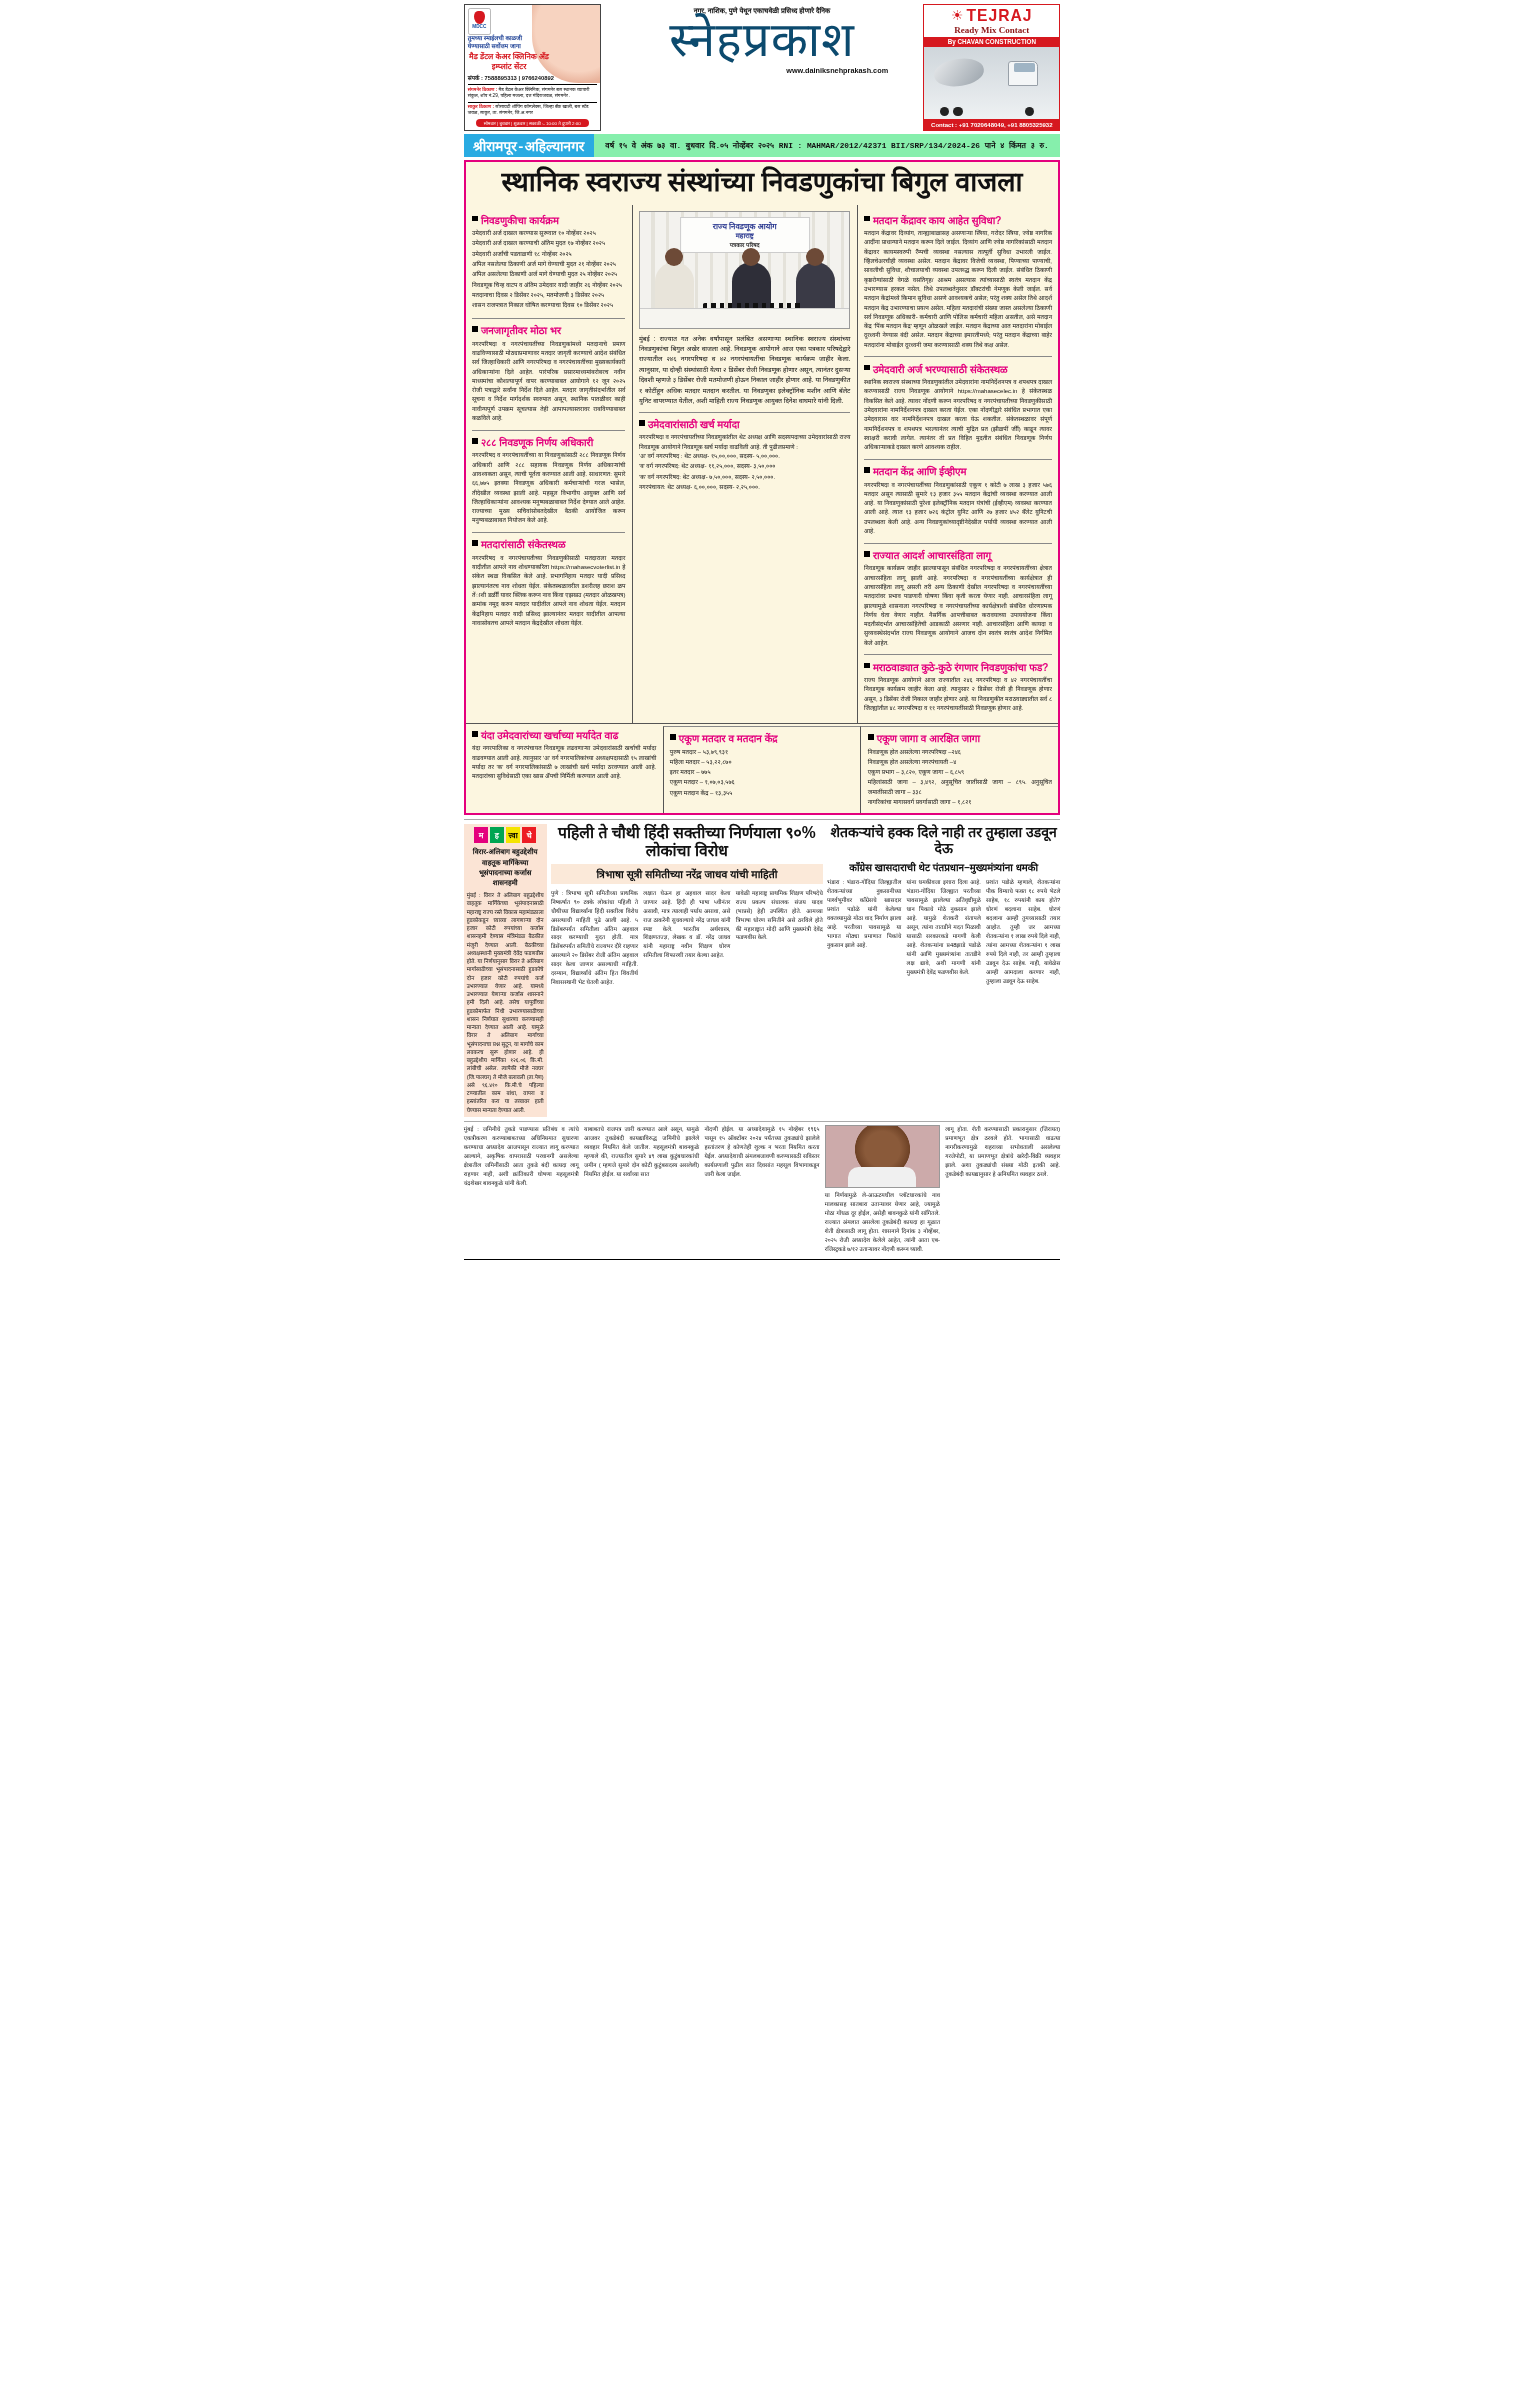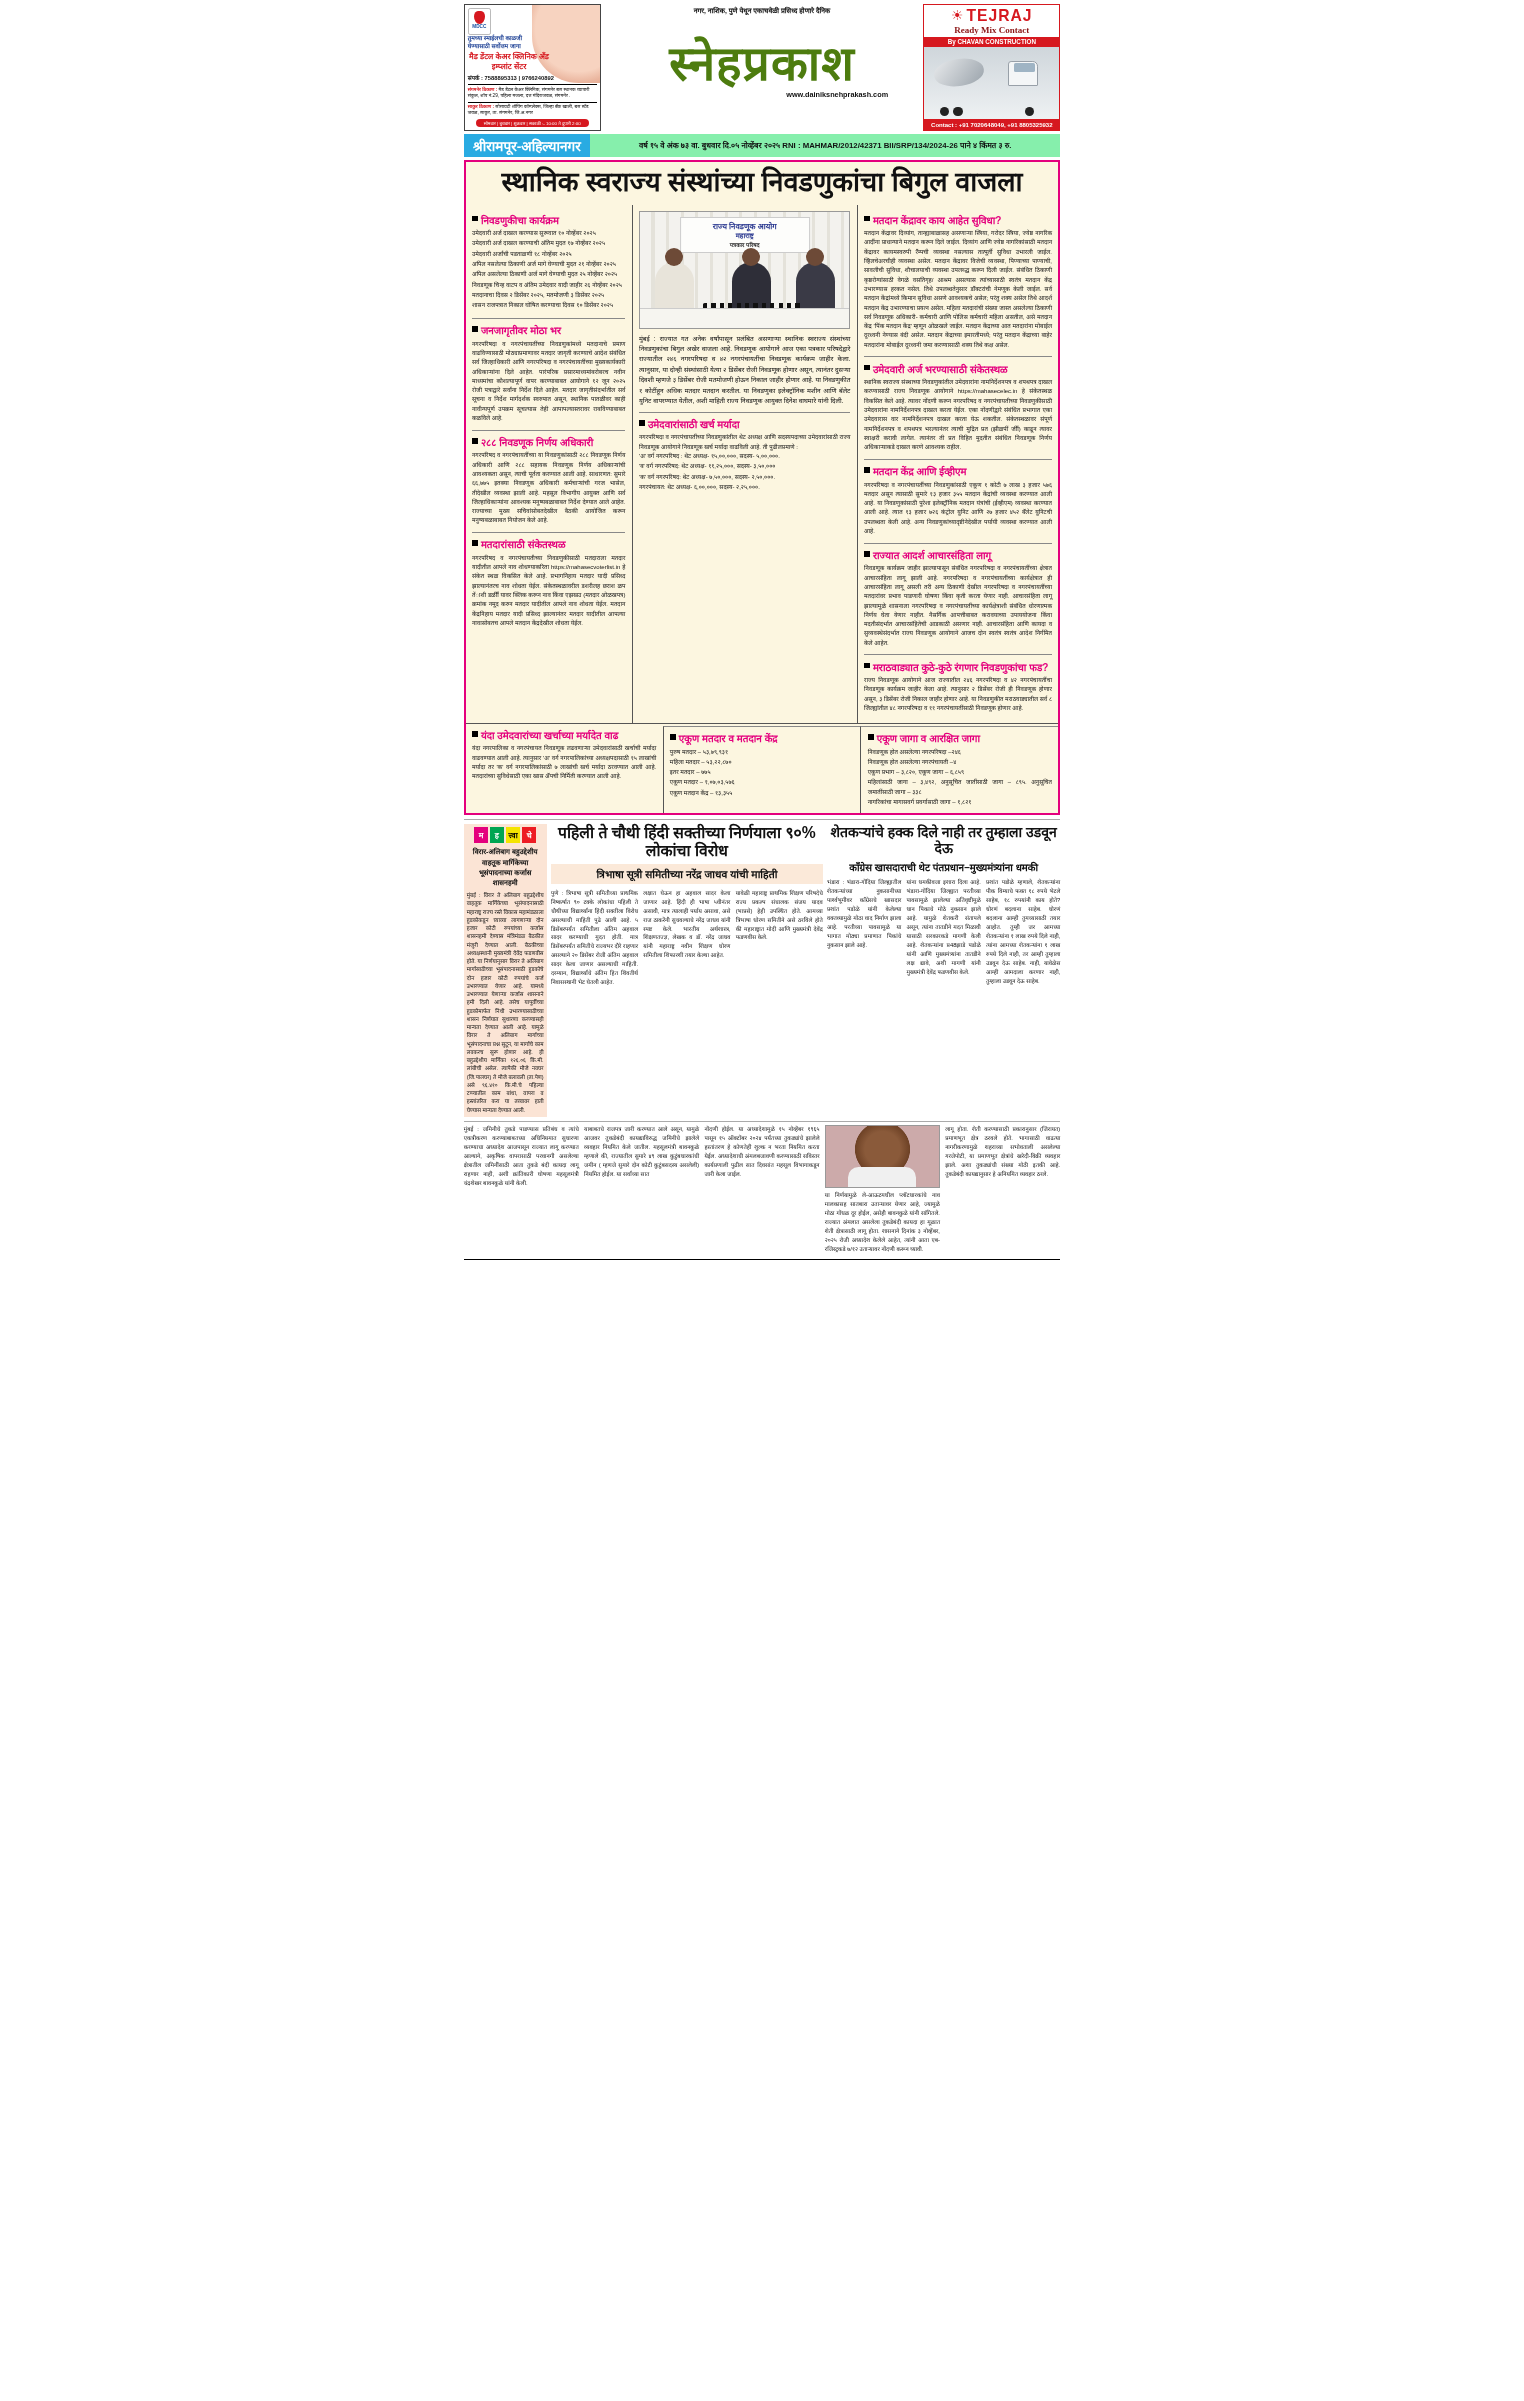--- a/index.html
+++ b/index.html
@@ -18,39 +18,39 @@
   .ad-dental .teeth { position:absolute; right:17.3px; top:35px; width:31px; height:7.3px; background:#fff; border-radius:3.1px; }
   .ad-dental h4 { color:#1b3f94; font-size:6px; line-height:1.25; width:60%; }
   .ad-dental h3 { color:#d6181f; font-size:7.8px; line-height:1.2; margin-top:2.1px; width:64%;text-align:center; }
   .ad-dental .contact { font-weight:bold; font-size:5.8px; margin-top:2.6px; }
   .ad-dental .loc { border-top:1px solid #000; margin-top:2.6px; padding-top:1.6px; font-size:4.7px; line-height:1.3; }
   .ad-dental .loc b { color:#d6181f; }
   .ad-dental .timing { background:#d6181f; color:#fff; text-align:center; border-radius:4.2px; font-size:4.4px; padding:1px 2.1px; margin-top:2.1px; width:88%; margin-left:auto; margin-right:auto;}
 
   .masthead { flex:1; text-align:center; position:relative; padding-top:2.1px; }
   .masthead .tagline { font-weight:bold; font-size:6.8px; }
-  .masthead .title { color:#4d7c0f; font-weight:700; font-size:48px; line-height:1.05; letter-spacing:1px;margin-top:24px; }
+  .masthead .title { color:#0c4a6e; font-weight:400; font-size:48px; line-height:1.05; letter-spacing:1px; }
   .masthead .site { font-weight:bold; font-size:7.3px; text-align:right; padding-right:31px; }
 
   .ad-tejraj { width:137px; border:1.6px solid #d6181f; background:#fff; display:flex; flex-direction:column; font-size:5.2px; }
   .ad-tejraj .top { padding:2.1px 3.1px; text-align:center; }
   .tejraj-line1 { display:flex; align-items:center; justify-content:center; gap:3.1px; }
   .sun { color:#d6181f; font-size:13.6px; line-height:1; }
   .ad-tejraj .brand { color:#d6181f; font-weight:900; font-size:15.7px; letter-spacing:1px; }
   .ad-tejraj .rmc { color:#8c1515; font-family:"Liberation Serif",serif; font-weight:bold; font-size:9px; }
   .ad-tejraj .byline { background:#d6181f; color:#fff; font-weight:bold; font-size:6.3px; padding:1px; text-align:center; }
   .truckbox { flex:1; background:linear-gradient(180deg,#cfd6db,#eef1f3); position:relative; min-height:48px; border-top:1px solid #d6181f; border-bottom:1px solid #d6181f;}
   .drum { position:absolute; left:9.4px; top:11.5px; width:50px; height:27px; background:linear-gradient(135deg,#e8eaec,#9aa3ab); border-radius:48%; transform:rotate(-8deg); }
   .cab { position:absolute; right:21px; top:13.6px; width:30px; height:25px; background:#f4f6f7; border:0.5px solid #98a0a8; border-radius:3.1px 5.2px 1px 1px; }
   .cabwin { position:absolute; right:24px; top:16px; width:21px; height:8.4px; background:#9fb4c4; border-radius:1.6px; }
   .wheel { position:absolute; bottom:3.1px; width:9.4px; height:9.4px; background:#222; border-radius:50%; }
   .ad-tejraj .contact { background:#d6181f; color:#fff; font-weight:bold; text-align:center; font-size:6px; padding:1.6px; }
 
   
-  .dateline { display:flex; margin-top:3.1px; }
+  .dateline { display:flex; margin-top:3.1px;font-family:Liberation Mono, monospace; }
   .edition { background:#29abe2; color:#fff; font-weight:900; font-size:13.6px; padding:2.1px 9.4px; white-space:nowrap; }
   .dateinfo { flex:1; background:#86efac; display:flex; align-items:center; justify-content:center; font-weight:bold; font-size:7.8px; }
 
   
   .lead { border:2.1px solid #e4007d; background:#fcf6e0; margin-top:3.1px; }
   .lead-headline { text-align:center; font-weight:900; font-size:27px; padding:6.3px 4.2px 7.3px; line-height:1.1; }
   .lead-sub { background:#e4007d; color:#fff; text-align:center; font-weight:bold; font-size:13px; padding:3.7px 2.1px; }
   .cols { display:flex; }
   .col { padding:5.2px 6.3px; }
   .col + .col { border-left:0.8px solid #555; }

